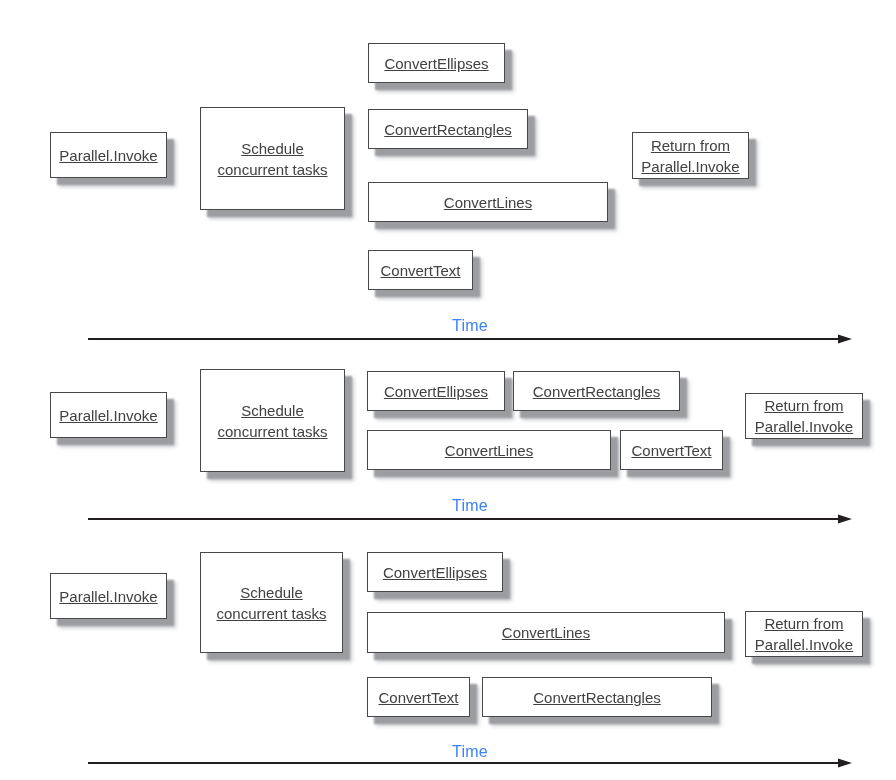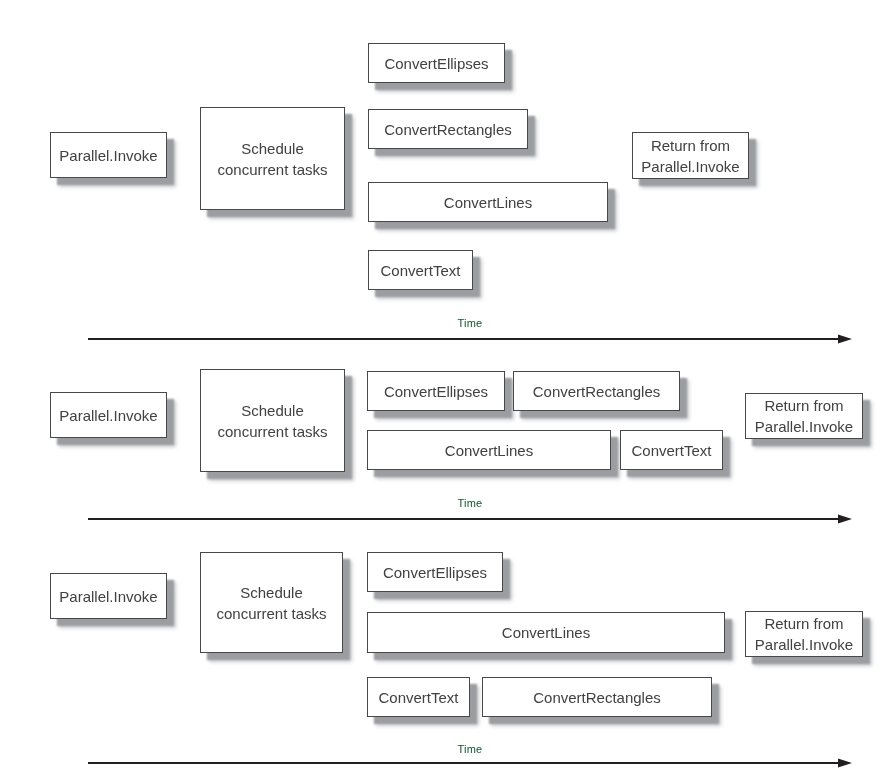--- a/index.html
+++ b/index.html
@@ -23,27 +23,28 @@
     border: 1.5px solid #47484a;
     box-shadow: 7px 7px 2px #9b9da0, 9px 9px 4px #c9cbce;
     display: flex;
     align-items: center;
     justify-content: center;
     text-align: center;
     font-size: 15px;
     line-height: 1.4;
     color: #414042;
     padding: 0 10px;
+    text-decoration: underline;
   }
   .time-label {
     position: absolute;
     width: 180px;
     text-align: center;
-    font-size: 11px;
-    color: #14532d;
+    font-size: 16px;
+    color: #3b82f6;
     letter-spacing: 0.2px;
   }
   .time-arrow {
     position: absolute;
     left: 0;
     display: block;
   }
   .time-arrow line { stroke: #231f20; stroke-width: 2; }
   .time-arrow polygon { fill: #231f20; }
 </style>

